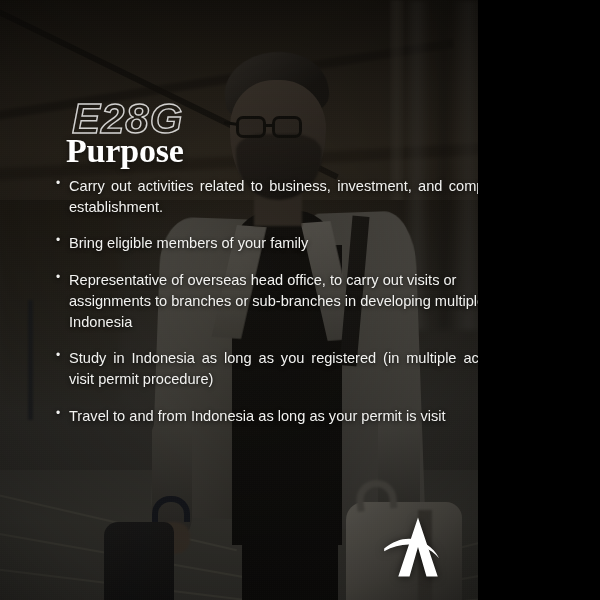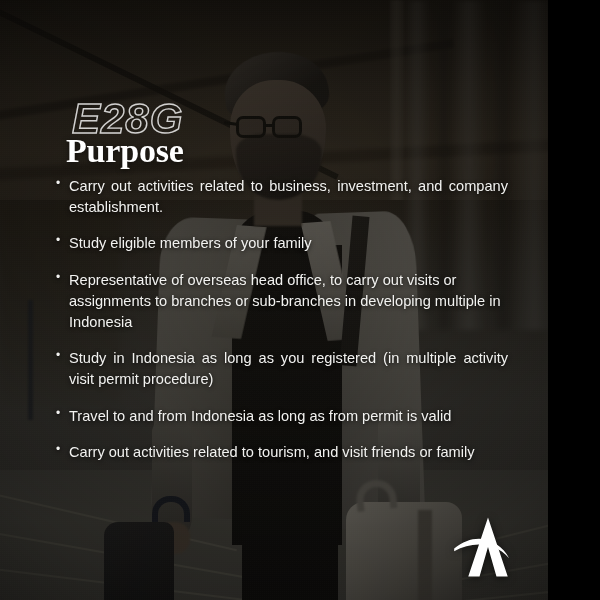--- a/index.html
+++ b/index.html
@@ -7,21 +7,21 @@
 
   html, body {
     width:600px; height:600px;
     background:#000;
     font-family:"Liberation Sans", sans-serif;
     overflow:hidden;
   }
 
   .poster {
     position:relative;
-    width:548px; height:600px;
+    width:478px; height:600px;
     overflow:hidden;
     background:#1a1712;
   }
 
   
   .photo { position:absolute; inset:0; overflow:hidden; }
 
   
   .bg-ceiling {
     position:absolute; left:0; top:0; width:600px; height:250px;
@@ -386,25 +386,24 @@
   </div>
 
   <div class="content">
 
     <div class="eyebrow">E28G</div>
 
     <h1 class="heading">Purpose</h1>
 
     <div class="bullets">
       <p class="bullet justify">Carry out activities related to business, investment, and company establishment.</p>
-      <p class="bullet">Study eligible members of your family</p>
+      <p class="bullet">Bring eligible members of your family</p>
       <p class="bullet">Representative of overseas head office, to carry out visits or assignments to branches or sub-branches in developing multiple in Indonesia</p>
       <p class="bullet justify">Study in Indonesia as long as you registered (in multiple activity visit permit procedure)</p>
-      <p class="bullet">Travel to and from Indonesia as long as from permit is valid</p>
-      <p class="bullet justify">Carry out activities related to tourism, and visit friends or family</p>
+      <p class="bullet">Travel to and from Indonesia as long as your permit is visit</p>
     </div>
 
     <div class="logo">
       <svg viewBox="0 0 100 88" aria-hidden="true">
         <path d="M50 2 L78 86 L62 86 L50 44 L38 86 L22 86 Z" fill="#ffffff"></path>
         <path d="M2 46 C22 30 44 28 62 40 C70 45 76 52 80 60 C74 53 66 47 57 44 C40 38 20 40 2 50 Z" fill="#ffffff"></path>
       </svg>
     </div>
 
   </div>

